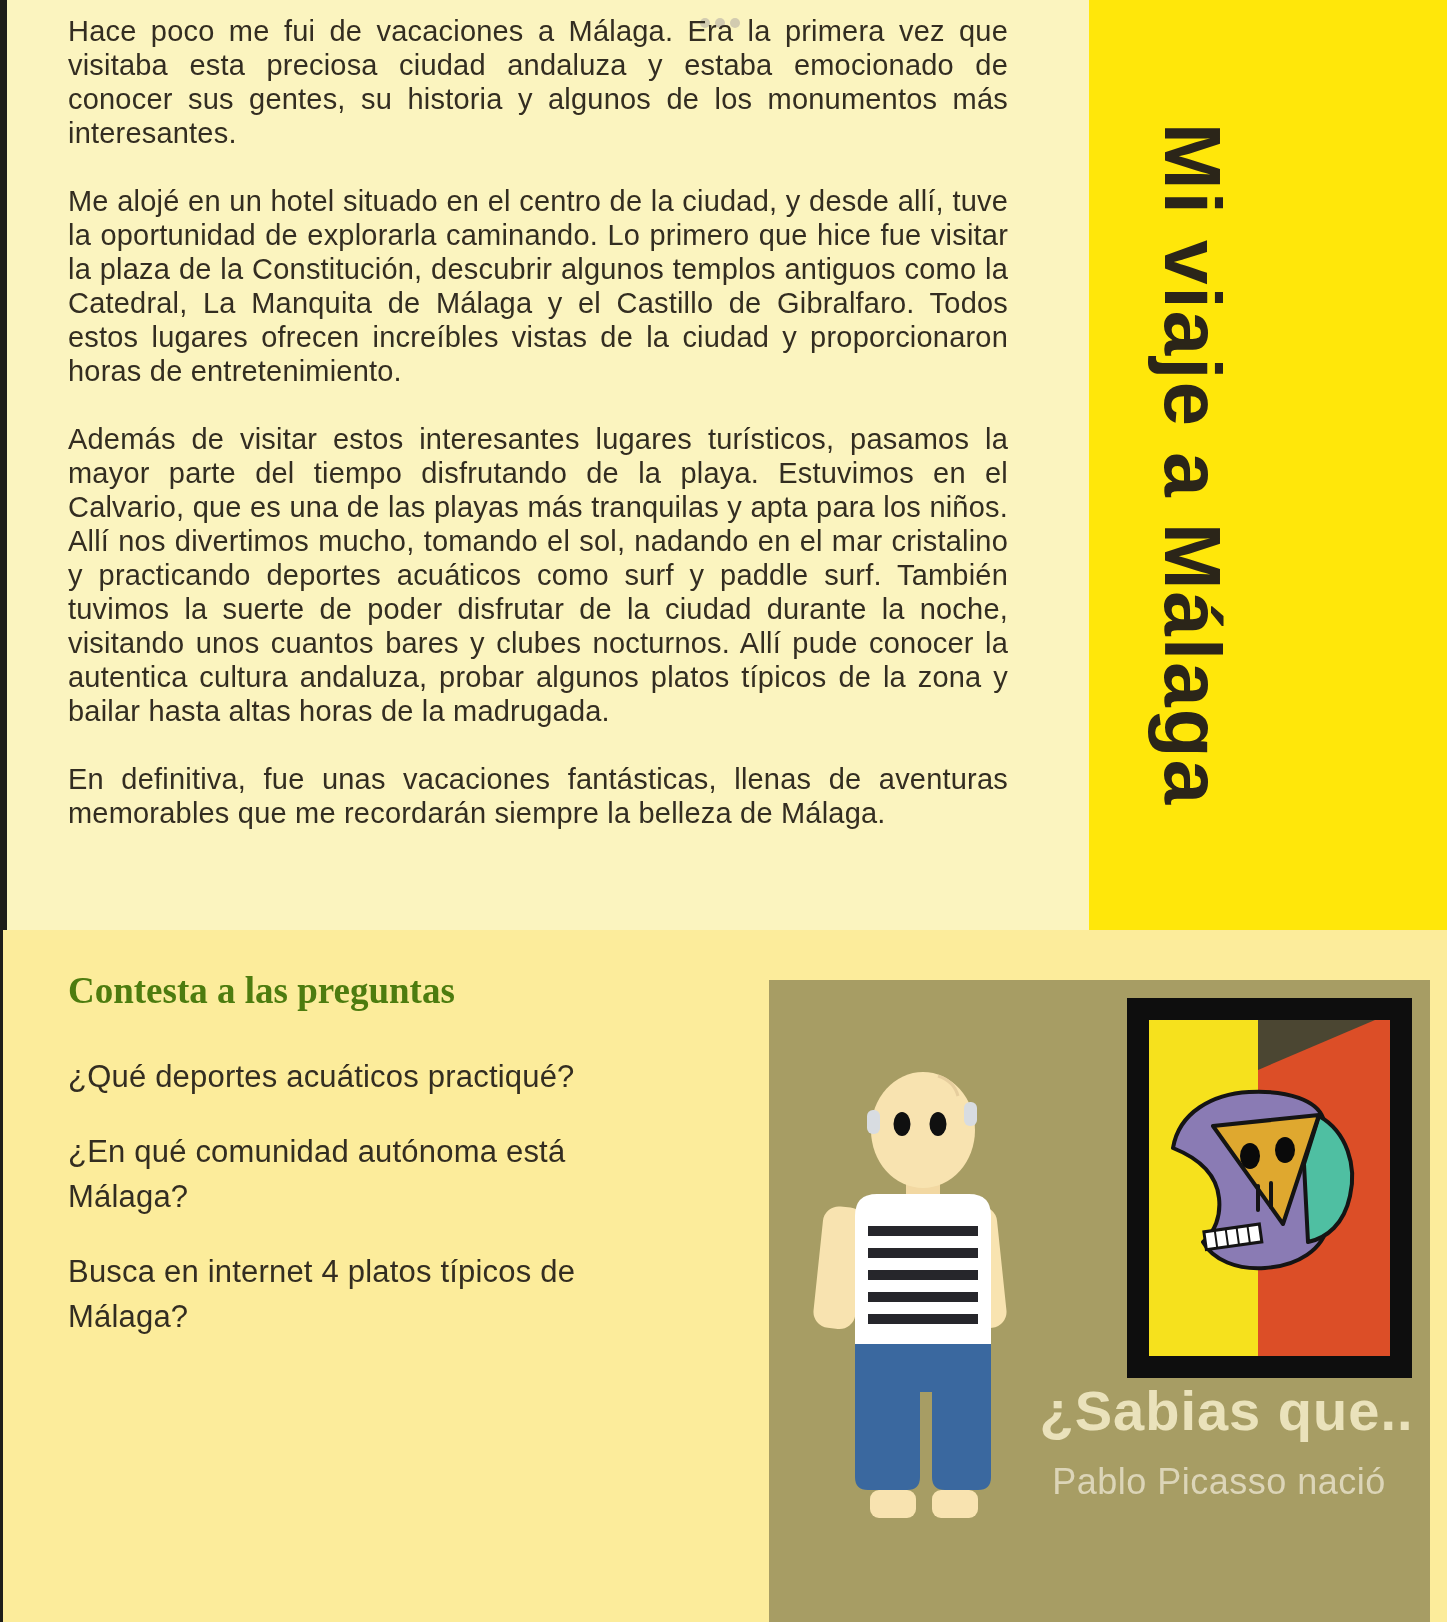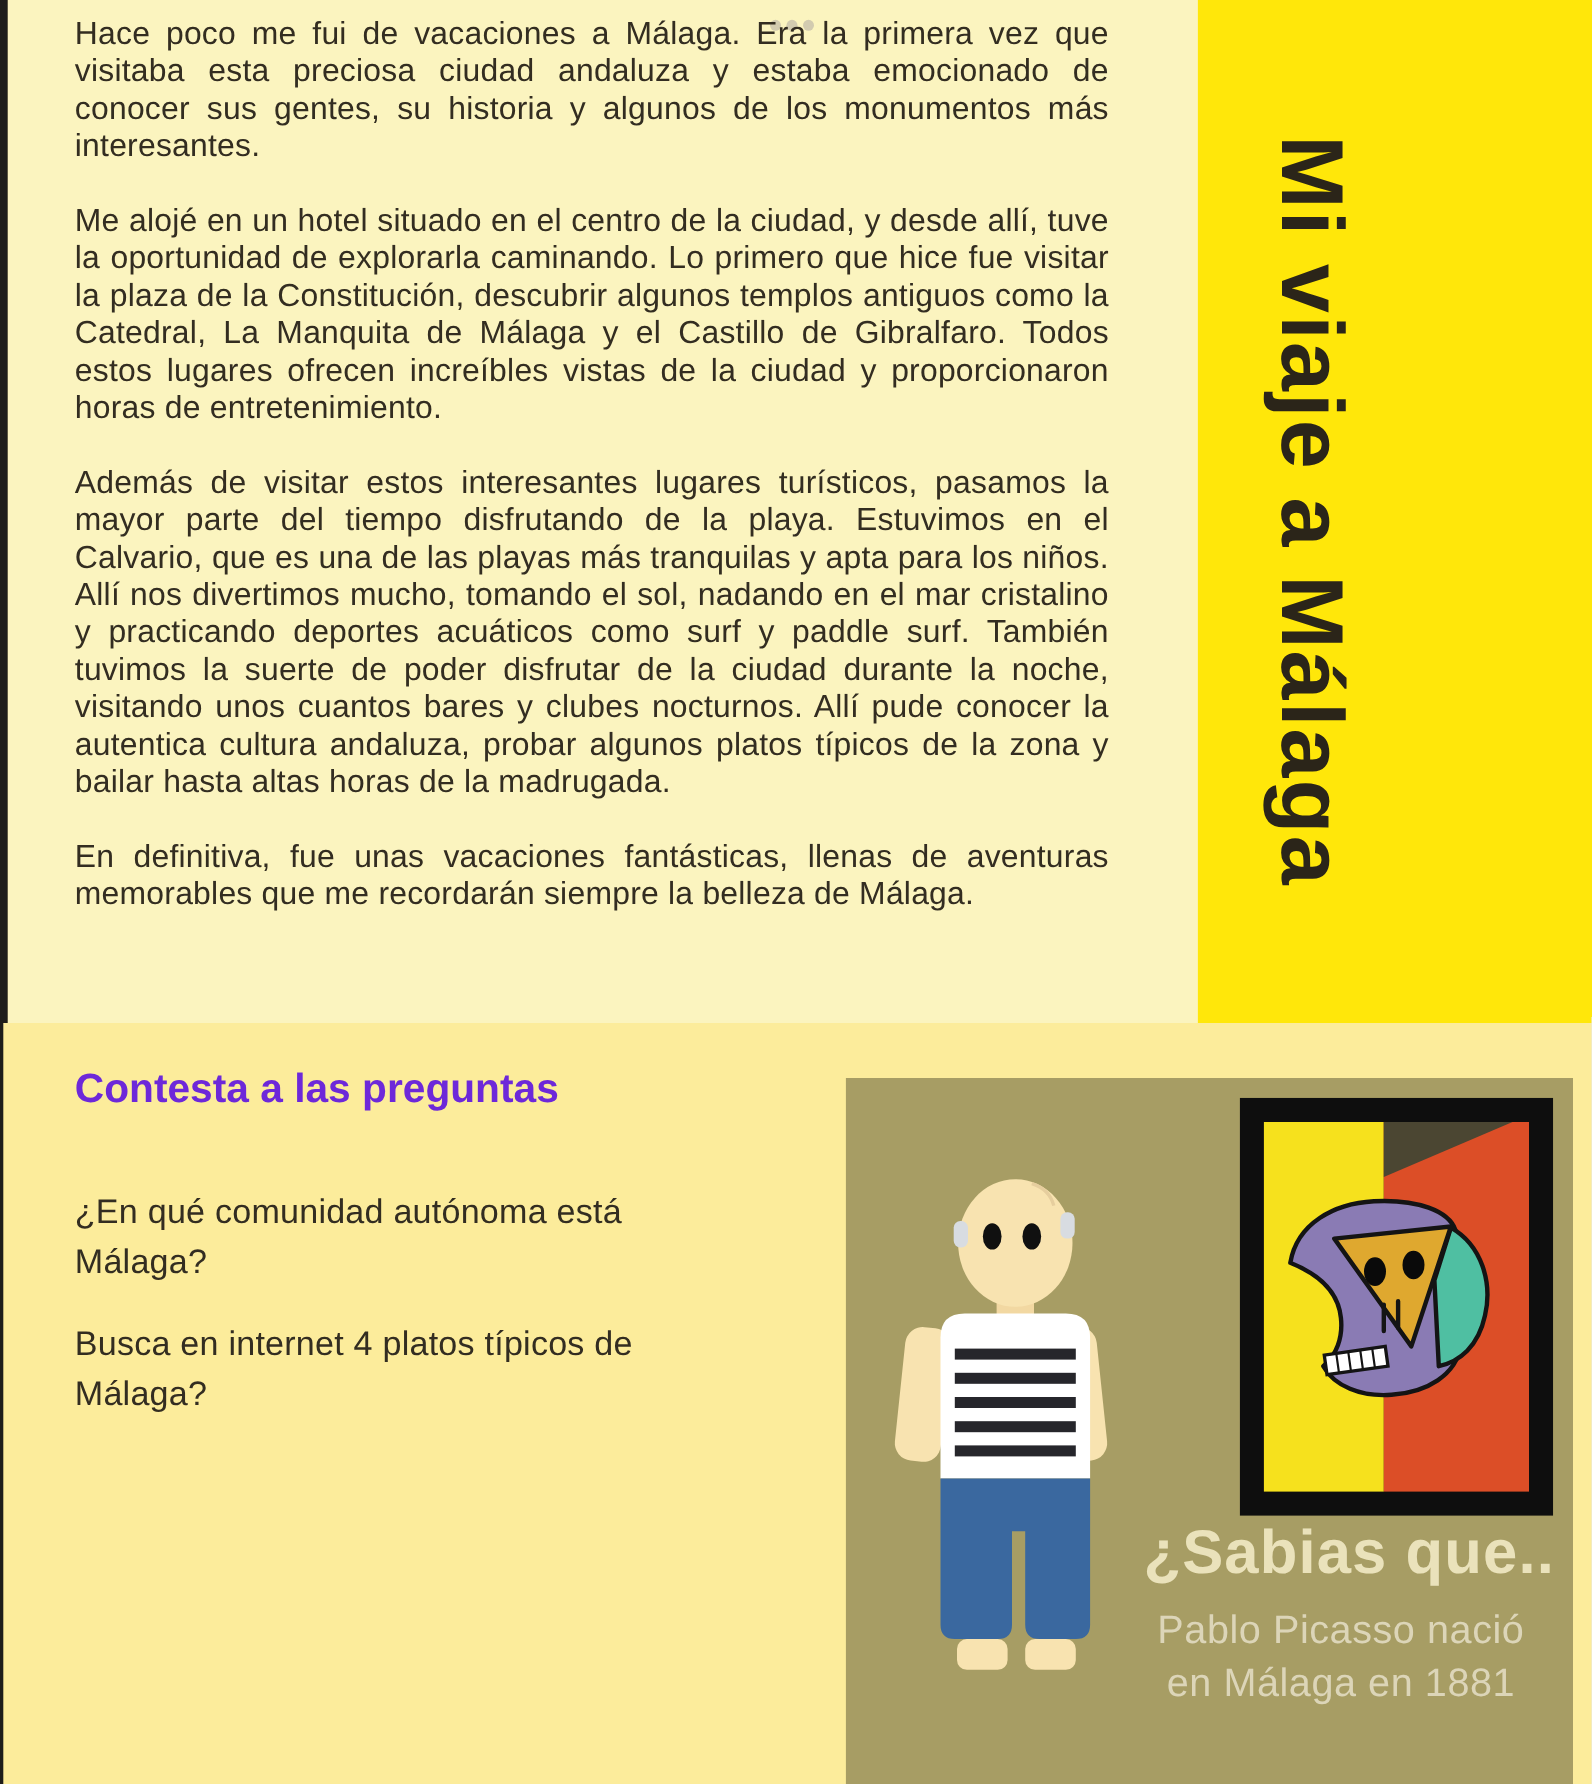--- a/index.html
+++ b/index.html
@@ -32,21 +32,21 @@
   
   .vtitle{
     position:absolute;left:1146px;top:0;height:930px;
     writing-mode:vertical-rl;text-orientation:mixed;text-align:center;
     font-size:80px;font-weight:700;letter-spacing:2px;color:#2B2519;
     white-space:nowrap;
   }
 
   
   .questions{position:absolute;left:68px;top:945px;width:610px;}
-  .q-heading{margin:24px 0 68px 0;font-size:37px;font-weight:700;color:#6d28d9;}
+  .q-heading{margin:24px 0 42px 0;font-size:37px;font-weight:700;color:#4d7c0f;font-family:Liberation Serif, serif;}
   .question{margin:0 0 30px 0;font-size:31px;line-height:45px;letter-spacing:.2px;color:#332D21;}
   .question b{font-weight:700;}
   .qline{display:block;}
 
   
   .fact-box{position:absolute;left:769px;top:980px;width:661px;height:656px;background:#A79D64;}
   .figure-svg{position:absolute;left:11px;top:42px;}
   .painting-svg{position:absolute;left:358px;top:18px;}
   .sabias{
     position:absolute;left:270px;top:398px;width:375px;
@@ -83,20 +83,23 @@
 
   <div class="vtitle">Mi viaje a Málaga</div>
 
   <section class="questions">
     <h2 class="q-heading">Contesta a las preguntas</h2>
 
     <div class="question">
     </div>
 
 
+    <div class="question">
+      <span class="qline">¿Qué deportes acuáticos practiqué?</span>
+    </div>
 
     <div class="question">
       <span class="qline">¿En qué comunidad autónoma está</span>
       <span class="qline">Málaga?</span>
     </div>
 
     <div class="question">
       <span class="qline">Busca en internet 4 platos típicos de</span>
       <span class="qline">Málaga?</span>
     </div>
@@ -154,17 +157,16 @@
         <g transform="rotate(-8 105 240)">
           <rect x="78" y="230" width="56" height="18" fill="#FFFFFF" stroke="#141414" stroke-width="3"></rect>
           <path d="M89,230 v18 M100,230 v18 M111,230 v18 M122,230 v18" stroke="#141414" stroke-width="2"></path>
         </g>
       </g>
     </svg>
 
     <div class="sabias">¿Sabias que..</div>
     <div class="pablo">
       <span>Pablo Picasso nació</span>
-      <span>en Málaga en 1881</span>
     </div>
   </div>
 
 </div>
 
 </body></html>

